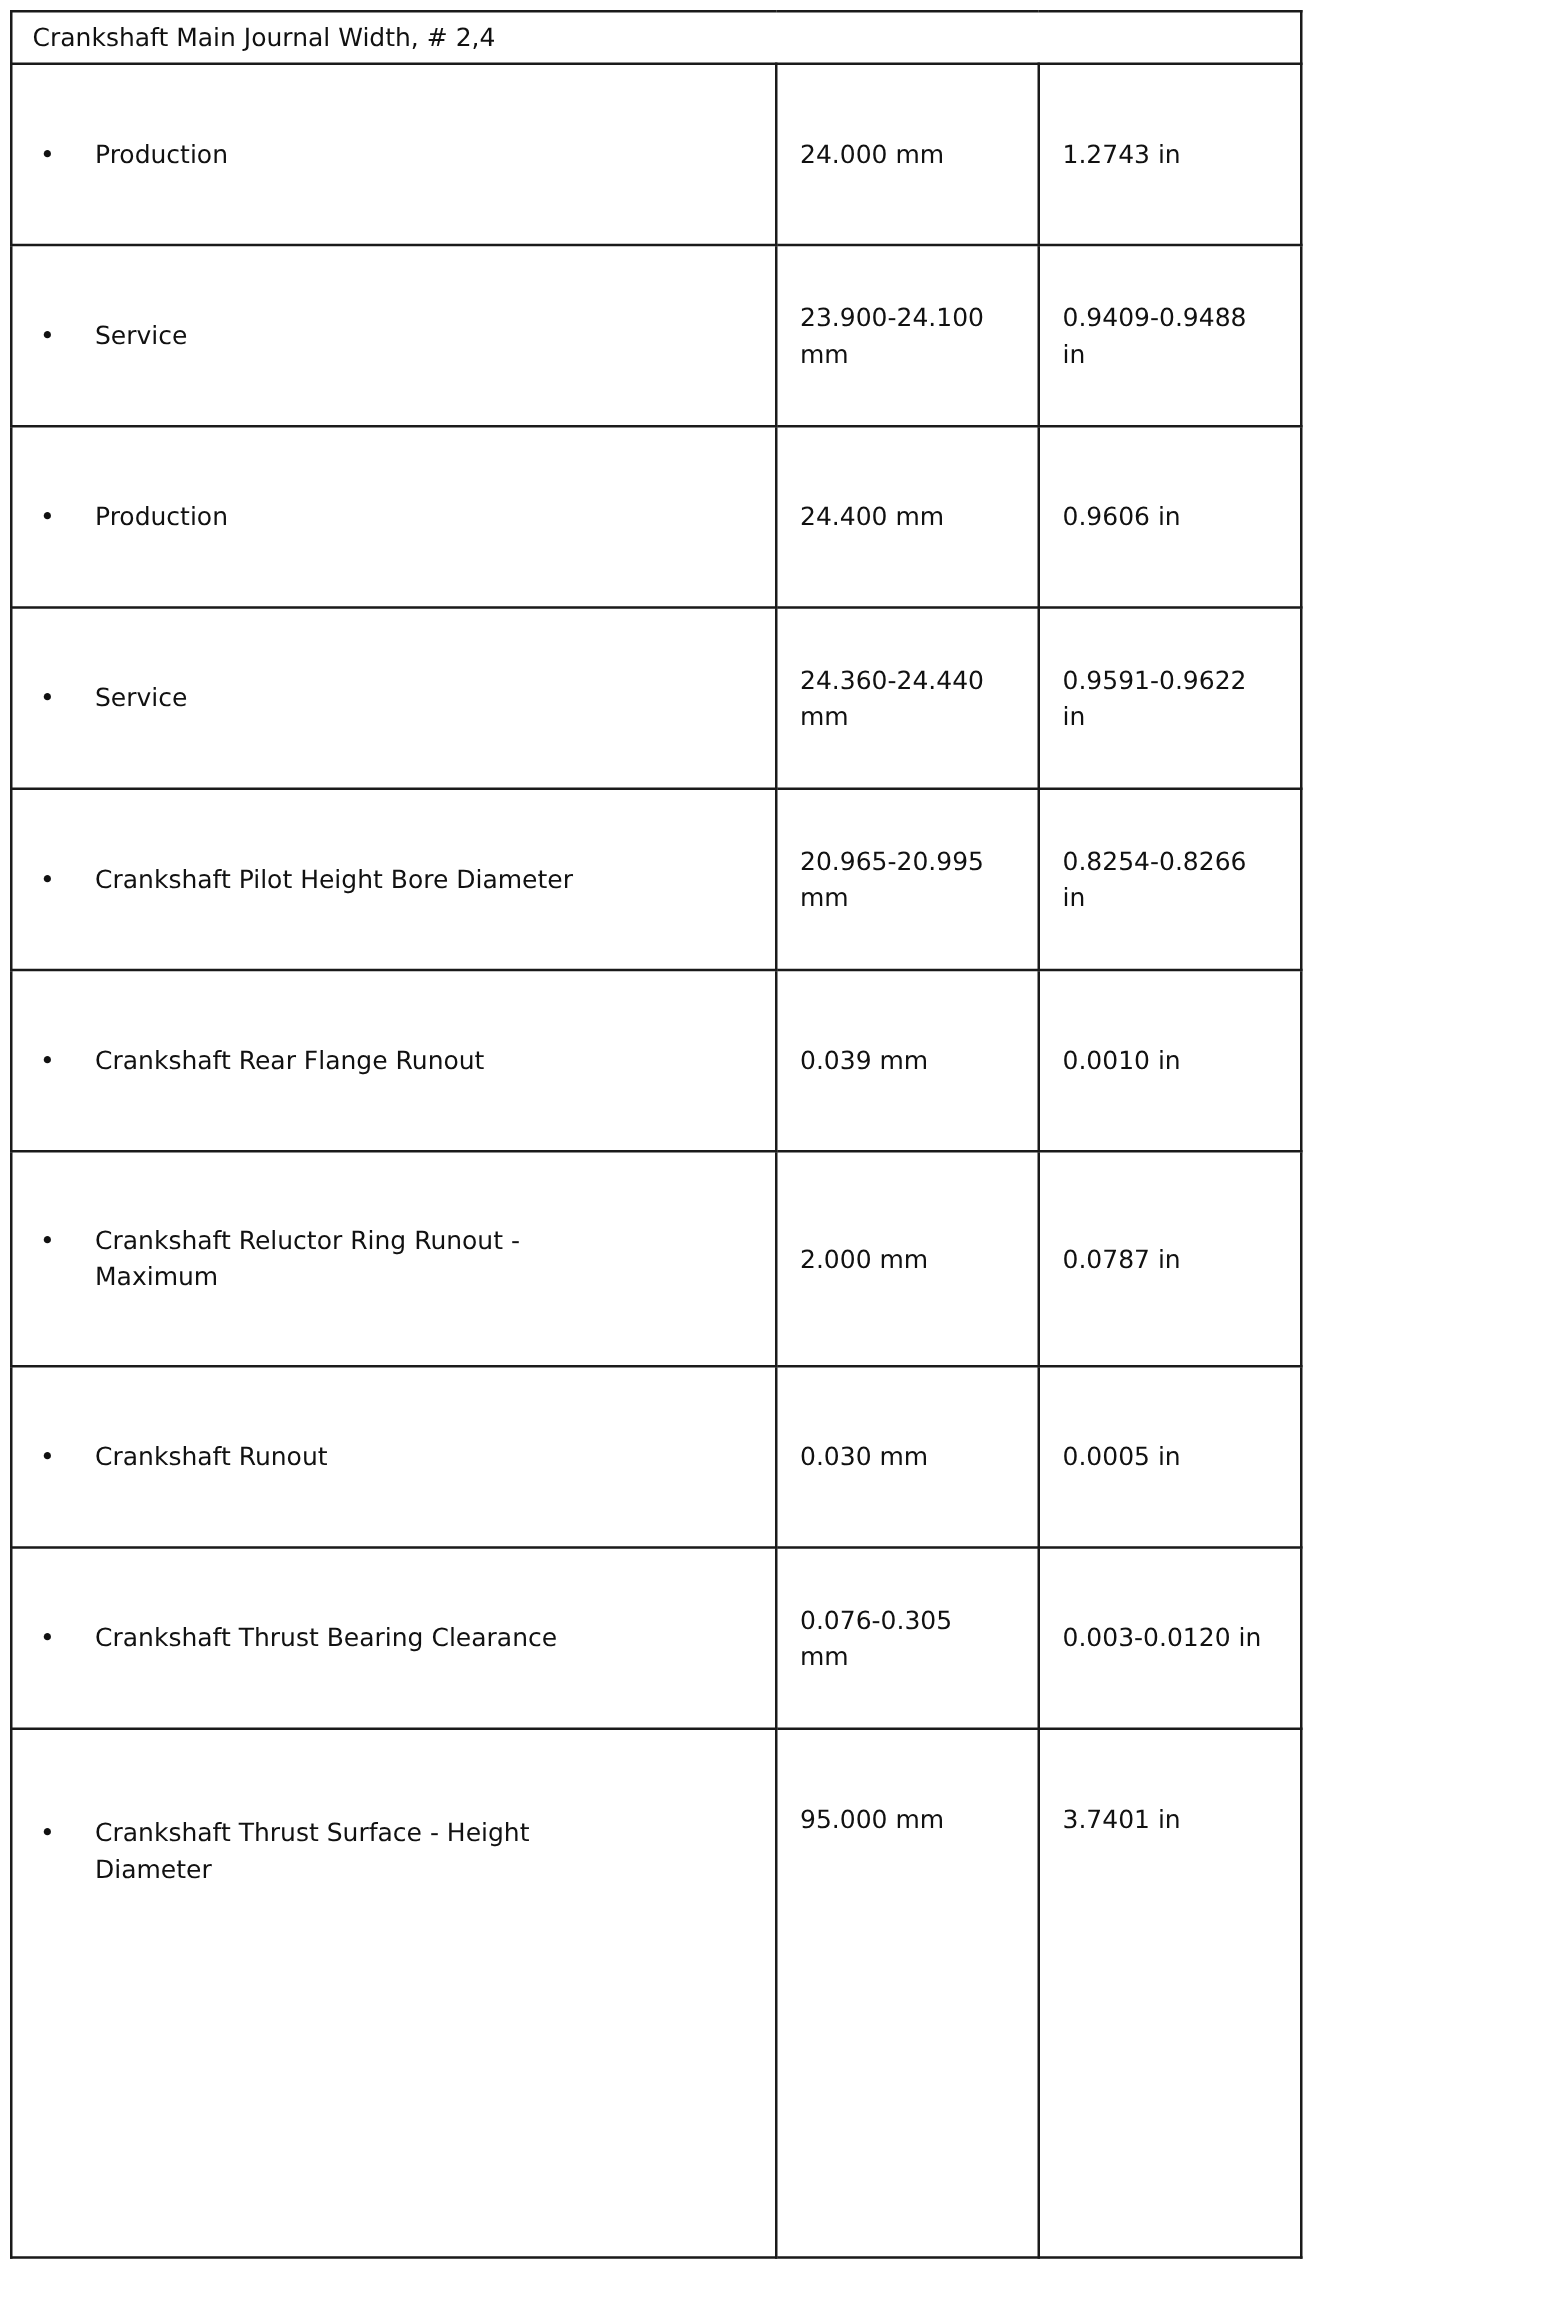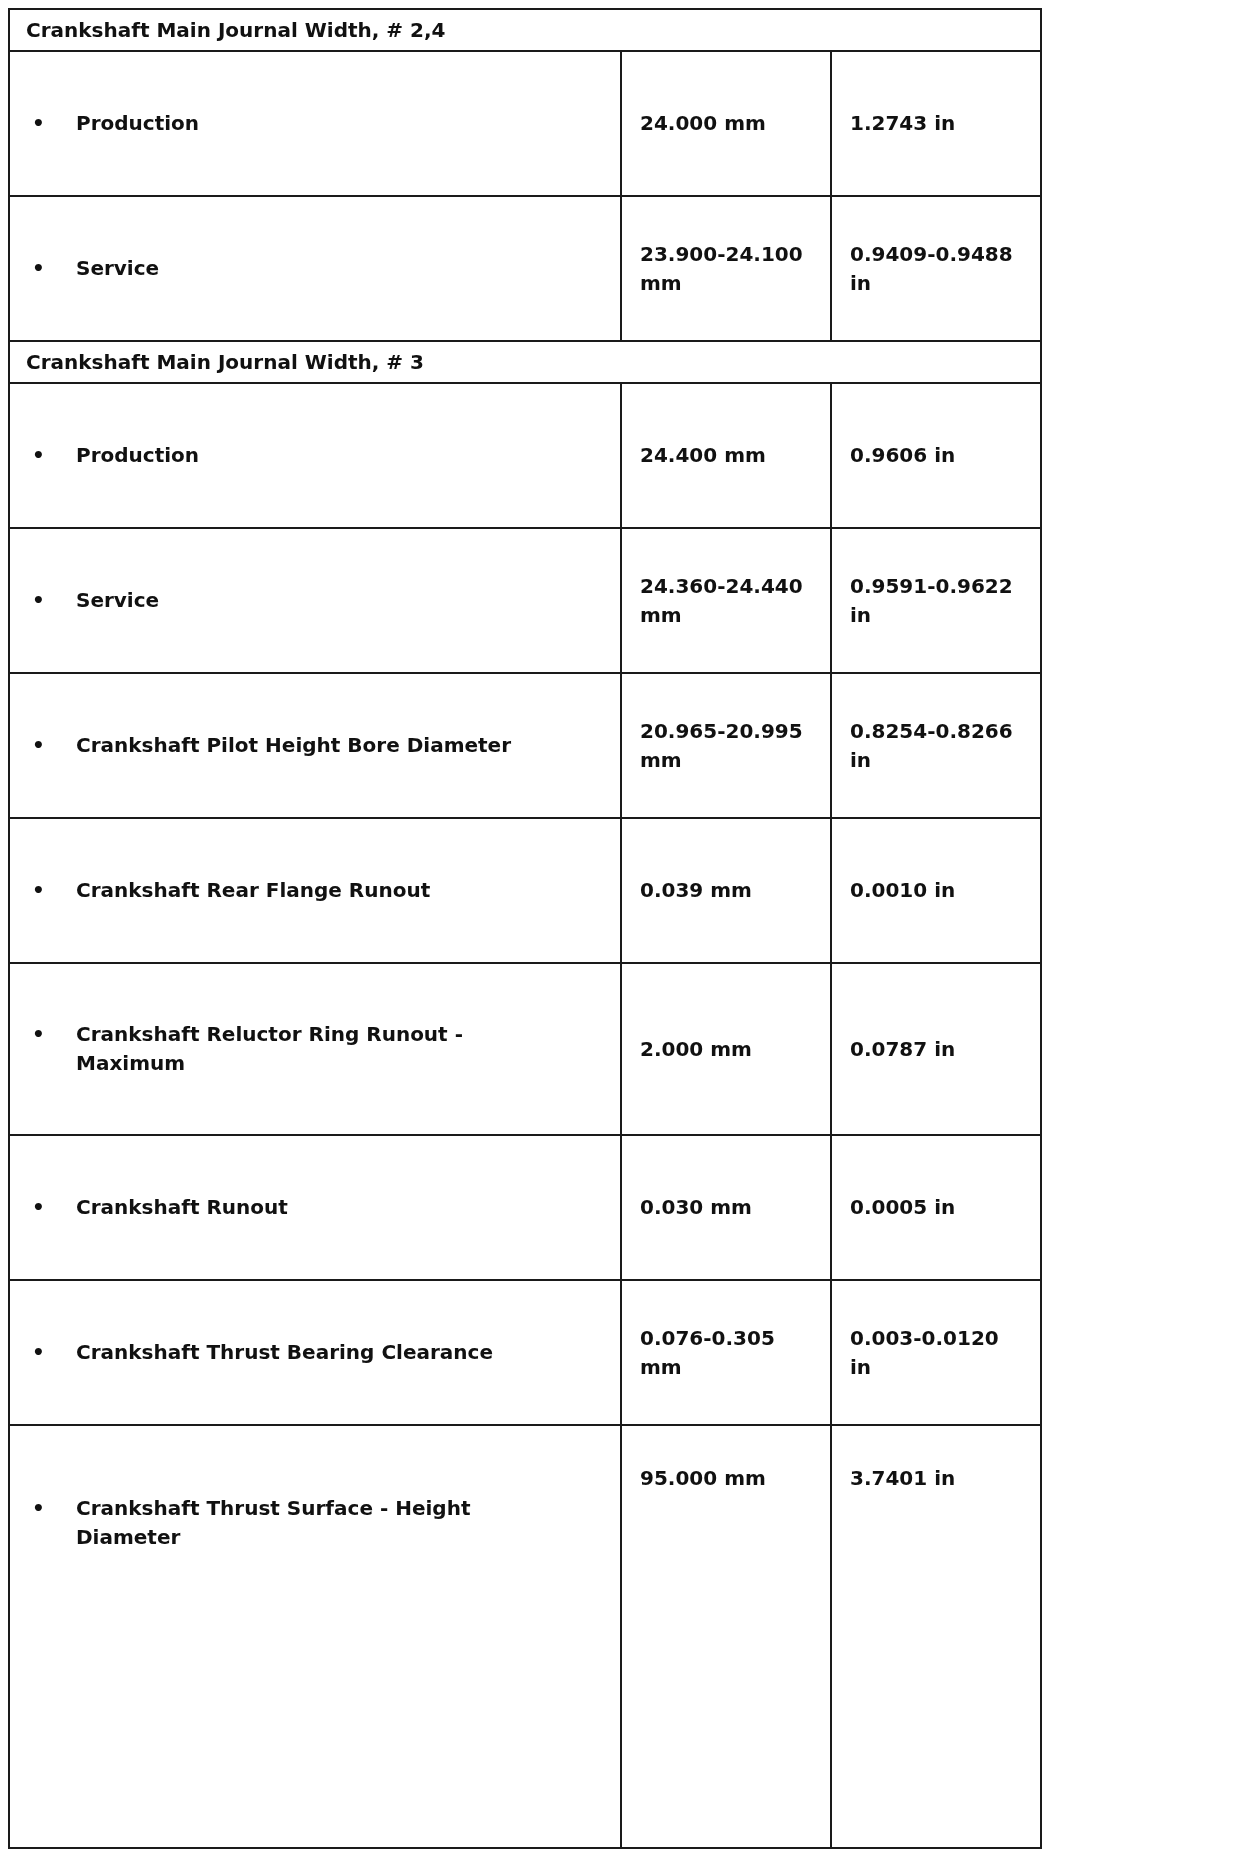--- a/index.html
+++ b/index.html
@@ -17,21 +17,20 @@
     background: #ffffff;
   }
   table.spec-table {
     border-collapse: collapse;
     table-layout: fixed;
     margin-left: 8px;
     margin-top: 8px;
     width: 1032px;
     font-size: 20px;
     line-height: 1.45;
-    font-weight: bold;
   }
   table.spec-table td {
     border: 2px solid #1a1a1a;
     vertical-align: middle;
     box-sizing: border-box;
   }
   col.c-label   { width: 612px; }
   col.c-metric  { width: 210px; }
   col.c-imperial{ width: 210px; }
 
@@ -56,21 +55,21 @@
   }
   .label-text {
     flex: 1 1 auto;
     max-width: 470px;
     white-space: pre-line;
   }
   td.value-cell {
     padding: 10px 18px;
     white-space: pre-line;
   }
-  tr.row-last td.value-cell { padding-top: 38px; }
+  tr.row-last td.value-cell { padding-top: 57px; }
   tr.row-last td.label-cell { padding-top: 68px; }
 </style>
 </head>
 <body>
 
 <div class="page">
   <table class="spec-table">
     <colgroup>
       <col class="c-label">
       <col class="c-metric">
@@ -99,23 +98,20 @@
             <span class="bullet">•</span>
             <span class="label-text">Service</span>
           </div>
         </td>
         <td class="value-cell">23.900-24.100
 mm</td>
         <td class="value-cell">0.9409-0.9488
 in</td>
       </tr>
 
-      <tr class="row-section">
-        <td colspan="3">Crankshaft Main Journal Width, # 3</td>
-      </tr>
 
       <tr class="row-spec">
         <td class="label-cell">
           <div class="label-wrap">
             <span class="bullet">•</span>
             <span class="label-text">Production</span>
           </div>
         </td>
         <td class="value-cell">24.400 mm</td>
         <td class="value-cell">0.9606 in</td>

